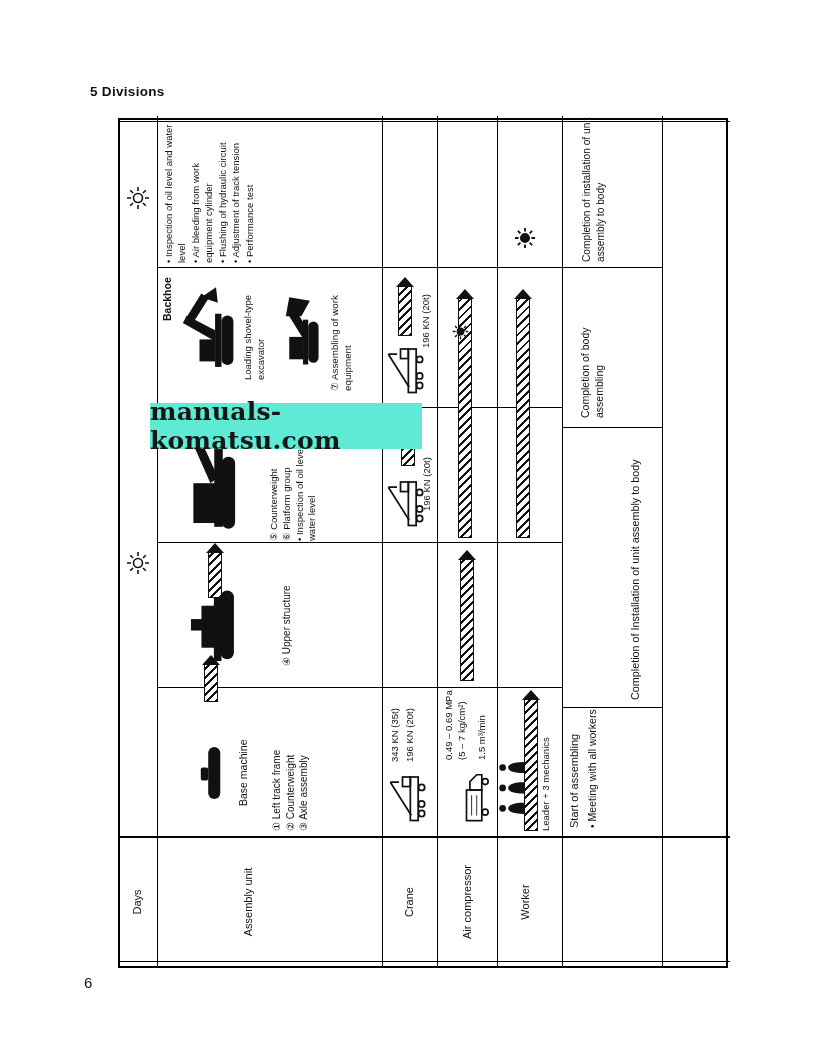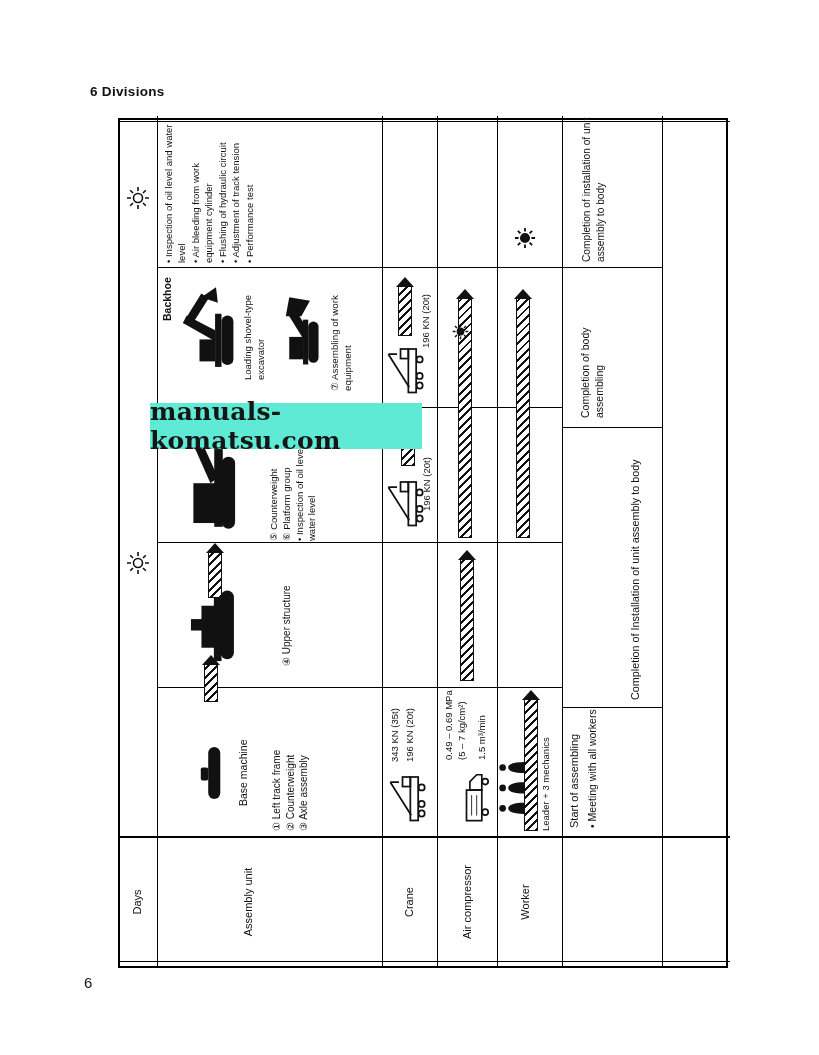--- a/index.html
+++ b/index.html
@@ -34,21 +34,21 @@
   .watermark{
     position:absolute;left:150px;top:403px;width:272px;height:46px;background:#5eead4;
     display:flex;align-items:center;justify-content:center;z-index:20;
     font-family:"DejaVu Serif", serif;font-weight:bold;font-size:25px;color:#161616;letter-spacing:.3px;
   }
   svg{display:block;}
 </style>
 </head>
 <body>
 
-<div class="section-title">6 Divisions</div>
+<div class="section-title">5 Divisions</div>
 
 <div class="gantt">
   <div class="land">
 
     <div class="vl" style="left:128px;top:0;width:2px;height:610px;"></div>
     <div class="vl" style="left:278px;top:37px;width:1px;height:405px;"></div>
     <div class="vl" style="left:423px;top:37px;width:1px;height:405px;"></div>
     <div class="vl" style="left:558px;top:37px;width:1px;height:405px;"></div>
     <div class="vl" style="left:698px;top:37px;width:1px;height:505px;"></div>
     <div class="vl" style="left:258px;top:442px;width:1px;height:100px;"></div>

